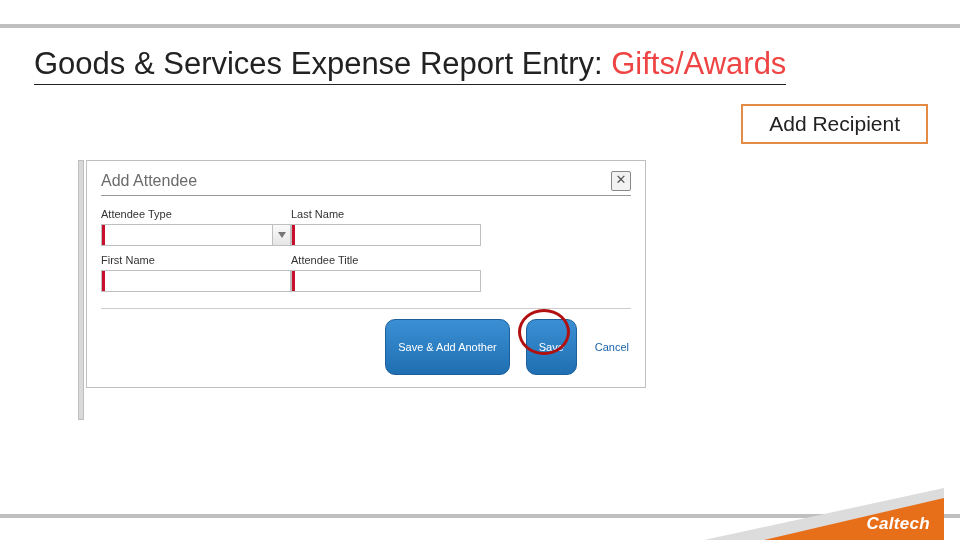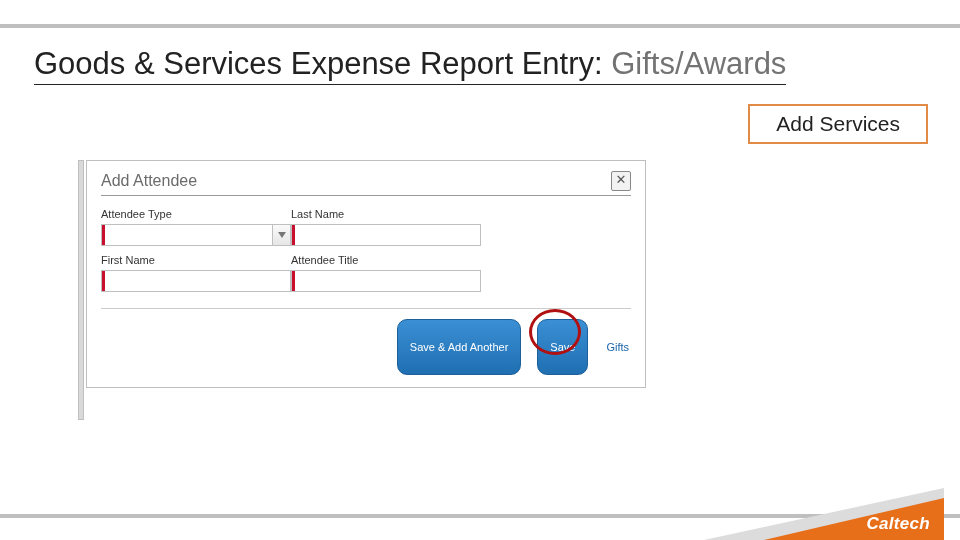--- a/index.html
+++ b/index.html
@@ -24,21 +24,21 @@
     position: absolute;
     top: 46px;
     left: 34px;
     font-size: 31px;
     font-weight: 400;
     color: #222;
     border-bottom: 1px solid #222;
     padding-bottom: 2px;
   }
   .slide-title .accent {
-    color: #737373;
+    color: #ef4444;
   }
   .callout {
     position: absolute;
     top: 104px;
     right: 32px;
     border: 2px solid #e28b47;
     padding: 6px 26px;
     font-size: 21px;
     color: #222;
     background: #fff;
@@ -228,21 +228,21 @@
 </head>
 <body>
 
 <div class="top-rule"></div>
 
 <div class="slide-title">
   <span>Goods &amp; Services Expense Report Entry: </span><span class="accent">Gifts/Awards</span>
 </div>
 
 <div class="callout">
-  <span>Add Services</span>
+  <span>Add Recipient</span>
 </div>
 
 <div class="dialog-left-bar"></div>
 
 <div class="dialog">
   <div class="dialog-hdr">
     <h2>Add Attendee</h2>
     <div class="close-btn">✕</div>
   </div>
   <hr class="dialog-rule">
@@ -290,21 +290,21 @@
   </div>
 
   <hr class="dialog-rule light">
 
   <div class="btn-row">
     <div class="btn btn-primary">Save &amp; Add Another</div>
     <div style="position:relative;">
       <div class="save-circle" style="left:-8px; top:-10px;"></div>
       <div class="btn btn-primary">Save</div>
     </div>
-    <div class="btn-cancel">Gifts</div>
+    <div class="btn-cancel">Cancel</div>
   </div>
 </div>
 
 <div class="footer-bar"></div>
 <div class="footer-accent">
   <div class="tri-gray"></div>
   <div class="tri-orange"></div>
   <div class="logo">Caltech</div>
 </div>
 

